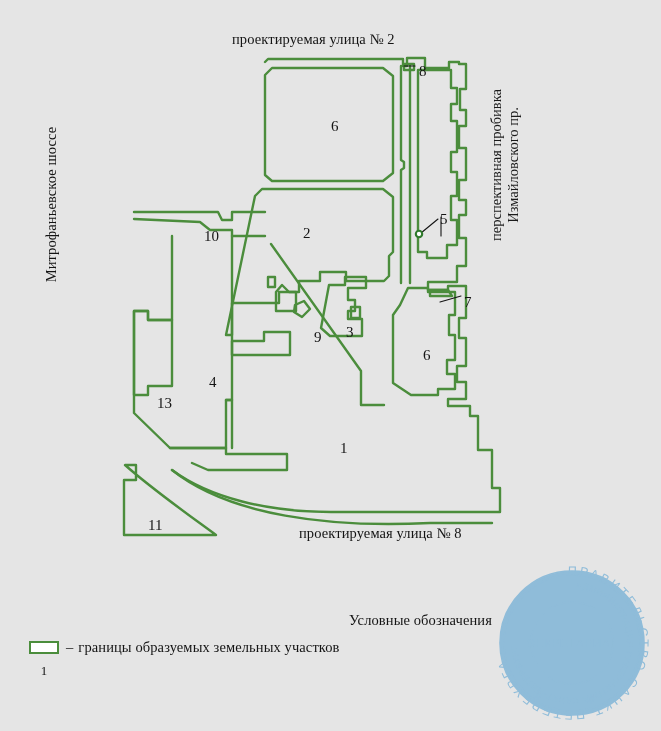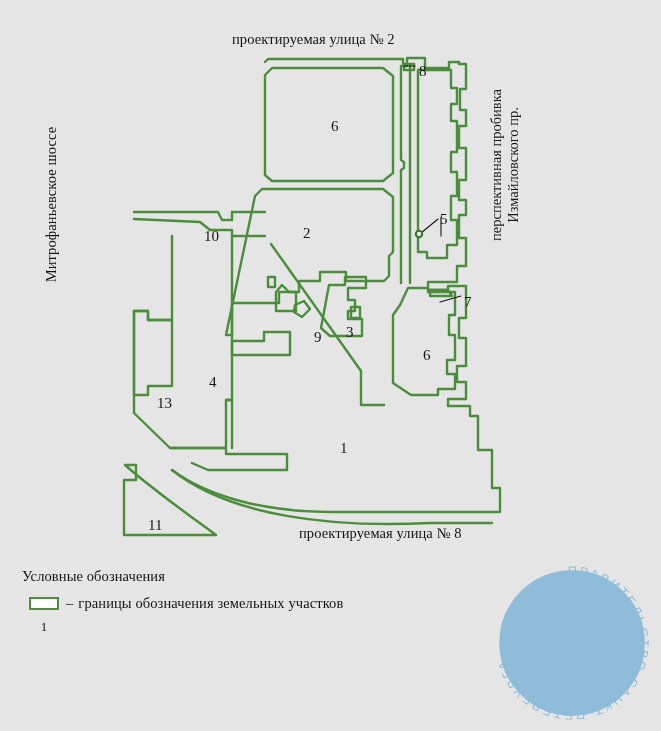--- a/index.html
+++ b/index.html
@@ -83,22 +83,23 @@
     font-size: 15px;
     color: #141414;
     line-height: 1;
     user-select: none;
   }
 
   
   #legend {
     position: absolute;
     left: 22px;
-    top: 568px;
+    top: 612px;
     width: 470px;
+    text-align: right;
   }
   #legend-title {
     font-size: 14.5px;
     color: #141414;
     margin-bottom: 7px;
     letter-spacing: 0.1px;
   }
   .legend-row {
     display: flex;
     align-items: center;
@@ -255,21 +256,21 @@
   </div>
 
   <div id="legend">
     <div id="legend-title">Условные обозначения</div>
 
     <div class="legend-row">
       <span class="legend-key">
         <span id="legend-swatch"></span>
       </span>
       <span class="legend-text">
-        <span class="legend-dash">–</span><span>границы обозначения земельных участков</span>
+        <span class="legend-dash">–</span><span>границы образуемых земельных участков</span>
       </span>
     </div>
 
     <div class="legend-row">
       <span class="legend-key">
         <span id="legend-numkey">1</span>
       </span>
     </div>
   </div>
 

